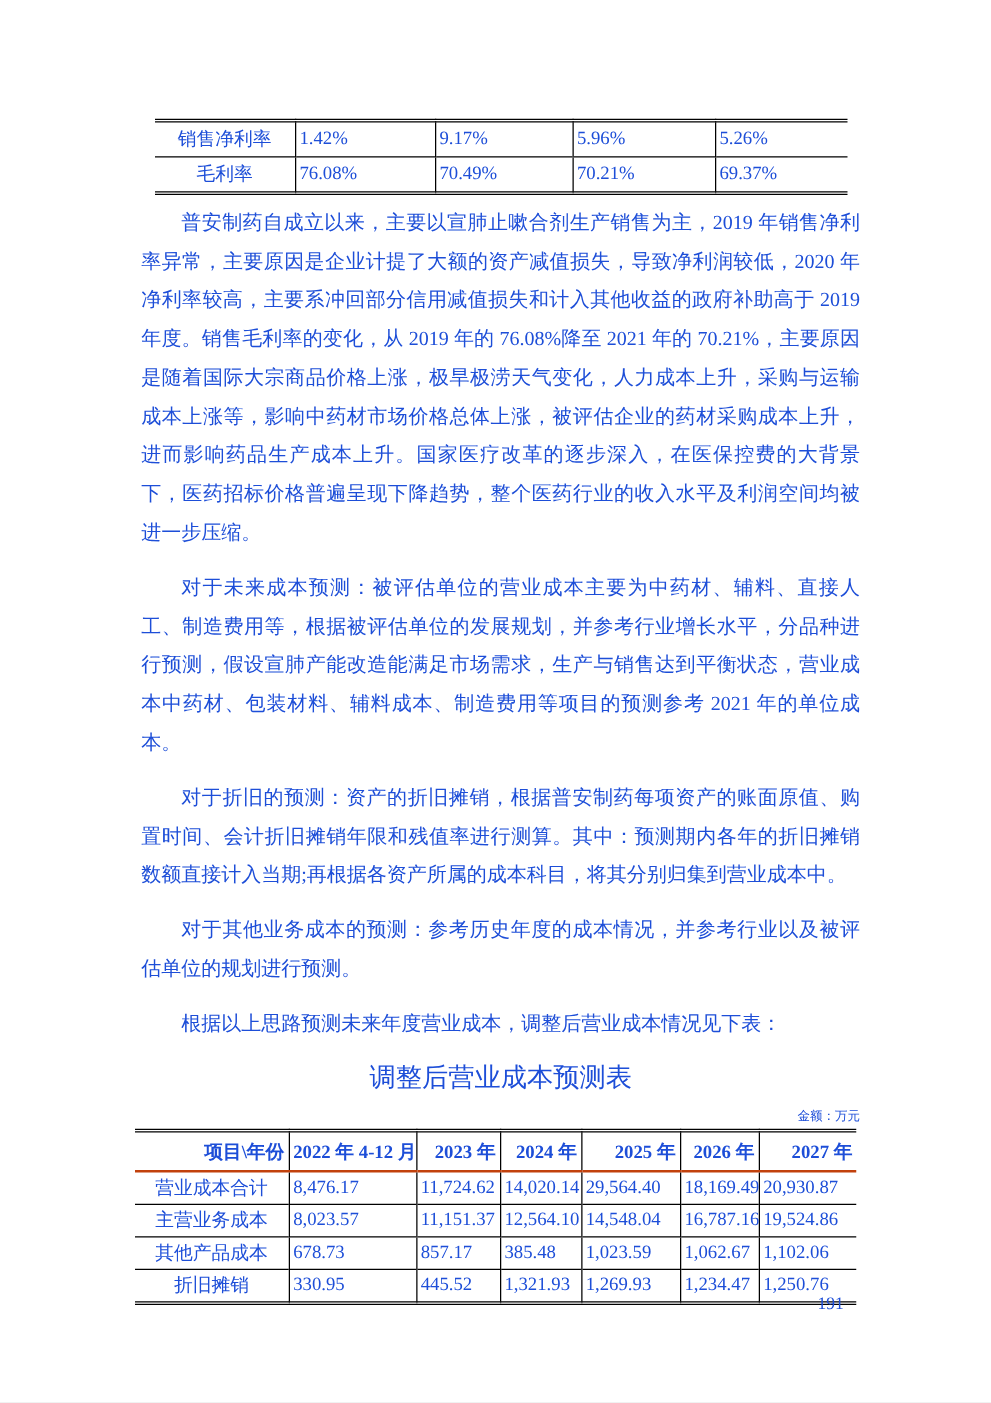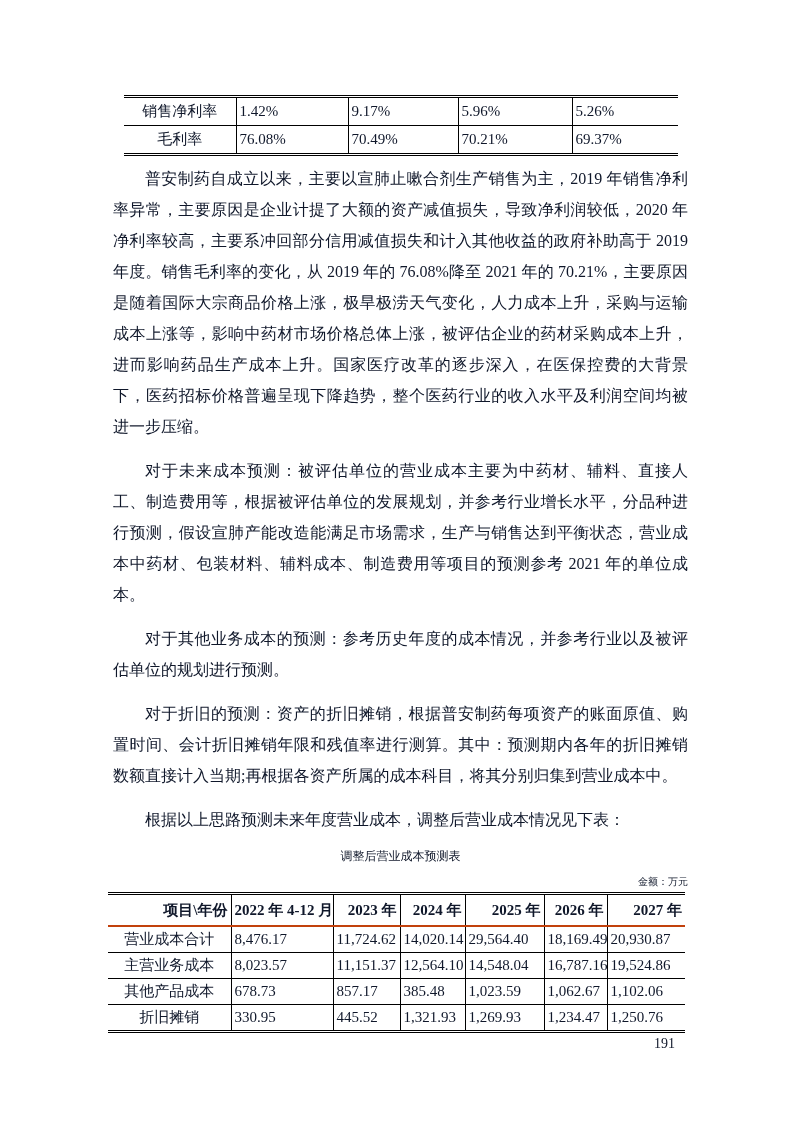--- a/index.html
+++ b/index.html
@@ -2,21 +2,21 @@
 <html><head>
 <meta charset="utf-8">
 <style>
   html, body { margin: 0; padding: 0; background: #e8e8e8; }
   .page {
     position: relative;
     width: 793px;
     height: 1122px;
     margin: 0 auto;
     background: #ffffff;
-    color: #0f172a;
+    color: #1d4ed8;
     font-family: "Liberation Serif", "DejaVu Serif", serif;
     overflow: hidden;
   }
   .content {
     position: absolute;
     left: 113px;
     top: 0;
     width: 575px;
   }
 
@@ -51,21 +51,21 @@
     margin: 0 0 13px 0;
     font-size: 16px;
     line-height: 31px;
     text-align: justify;
     text-indent: 2em;
   }
   p.para.first { margin-top: 7px; }
 
   .tbl-title {
     margin: 8px 0 10px 0;
-    font-size: 12px;
+    font-size: 21px;
     text-align: center;
   }
   .unit-label {
     margin: 0 0 3px 0;
     font-size: 10px;
     text-align: right;
   }
 
   .page-number {
     position: absolute;
@@ -101,22 +101,22 @@
           <td class="cell-num">76.08%</td>
           <td class="cell-num">70.49%</td>
           <td class="cell-num">70.21%</td>
           <td class="cell-num">69.37%</td>
         </tr>
       </tbody>
     </table>
 
     <p class="para first">普安制药自成立以来，主要以宣肺止嗽合剂生产销售为主，2019 年销售净利率异常，主要原因是企业计提了大额的资产减值损失，导致净利润较低，2020 年净利率较高，主要系冲回部分信用减值损失和计入其他收益的政府补助高于 2019 年度。销售毛利率的变化，从 2019 年的 76.08%降至 2021 年的 70.21%，主要原因是随着国际大宗商品价格上涨，极旱极涝天气变化，人力成本上升，采购与运输成本上涨等，影响中药材市场价格总体上涨，被评估企业的药材采购成本上升，进而影响药品生产成本上升。国家医疗改革的逐步深入，在医保控费的大背景下，医药招标价格普遍呈现下降趋势，整个医药行业的收入水平及利润空间均被进一步压缩。</p>
     <p class="para">对于未来成本预测：被评估单位的营业成本主要为中药材、辅料、直接人工、制造费用等，根据被评估单位的发展规划，并参考行业增长水平，分品种进行预测，假设宣肺产能改造能满足市场需求，生产与销售达到平衡状态，营业成本中药材、包装材料、辅料成本、制造费用等项目的预测参考 2021 年的单位成本。</p>
+    <p class="para">对于折旧的预测：资产的折旧摊销，根据普安制药每项资产的账面原值、购置时间、会计折旧摊销年限和残值率进行测算。其中：预测期内各年的折旧摊销数额直接计入当期;再根据各资产所属的成本科目，将其分别归集到营业成本中。</p>
     <p class="para">对于其他业务成本的预测：参考历史年度的成本情况，并参考行业以及被评估单位的规划进行预测。</p>
-    <p class="para">对于折旧的预测：资产的折旧摊销，根据普安制药每项资产的账面原值、购置时间、会计折旧摊销年限和残值率进行测算。其中：预测期内各年的折旧摊销数额直接计入当期;再根据各资产所属的成本科目，将其分别归集到营业成本中。</p>
     <p class="para">根据以上思路预测未来年度营业成本，调整后营业成本情况见下表：</p>
 
     <div class="tbl-title">调整后营业成本预测表</div>
     <div class="unit-label">金额：万元</div>
 
     <table class="tbl tbl-cost">
       <colgroup>
         <col style="width:123px">
           <col style="width:102px">
           <col style="width:67px">

